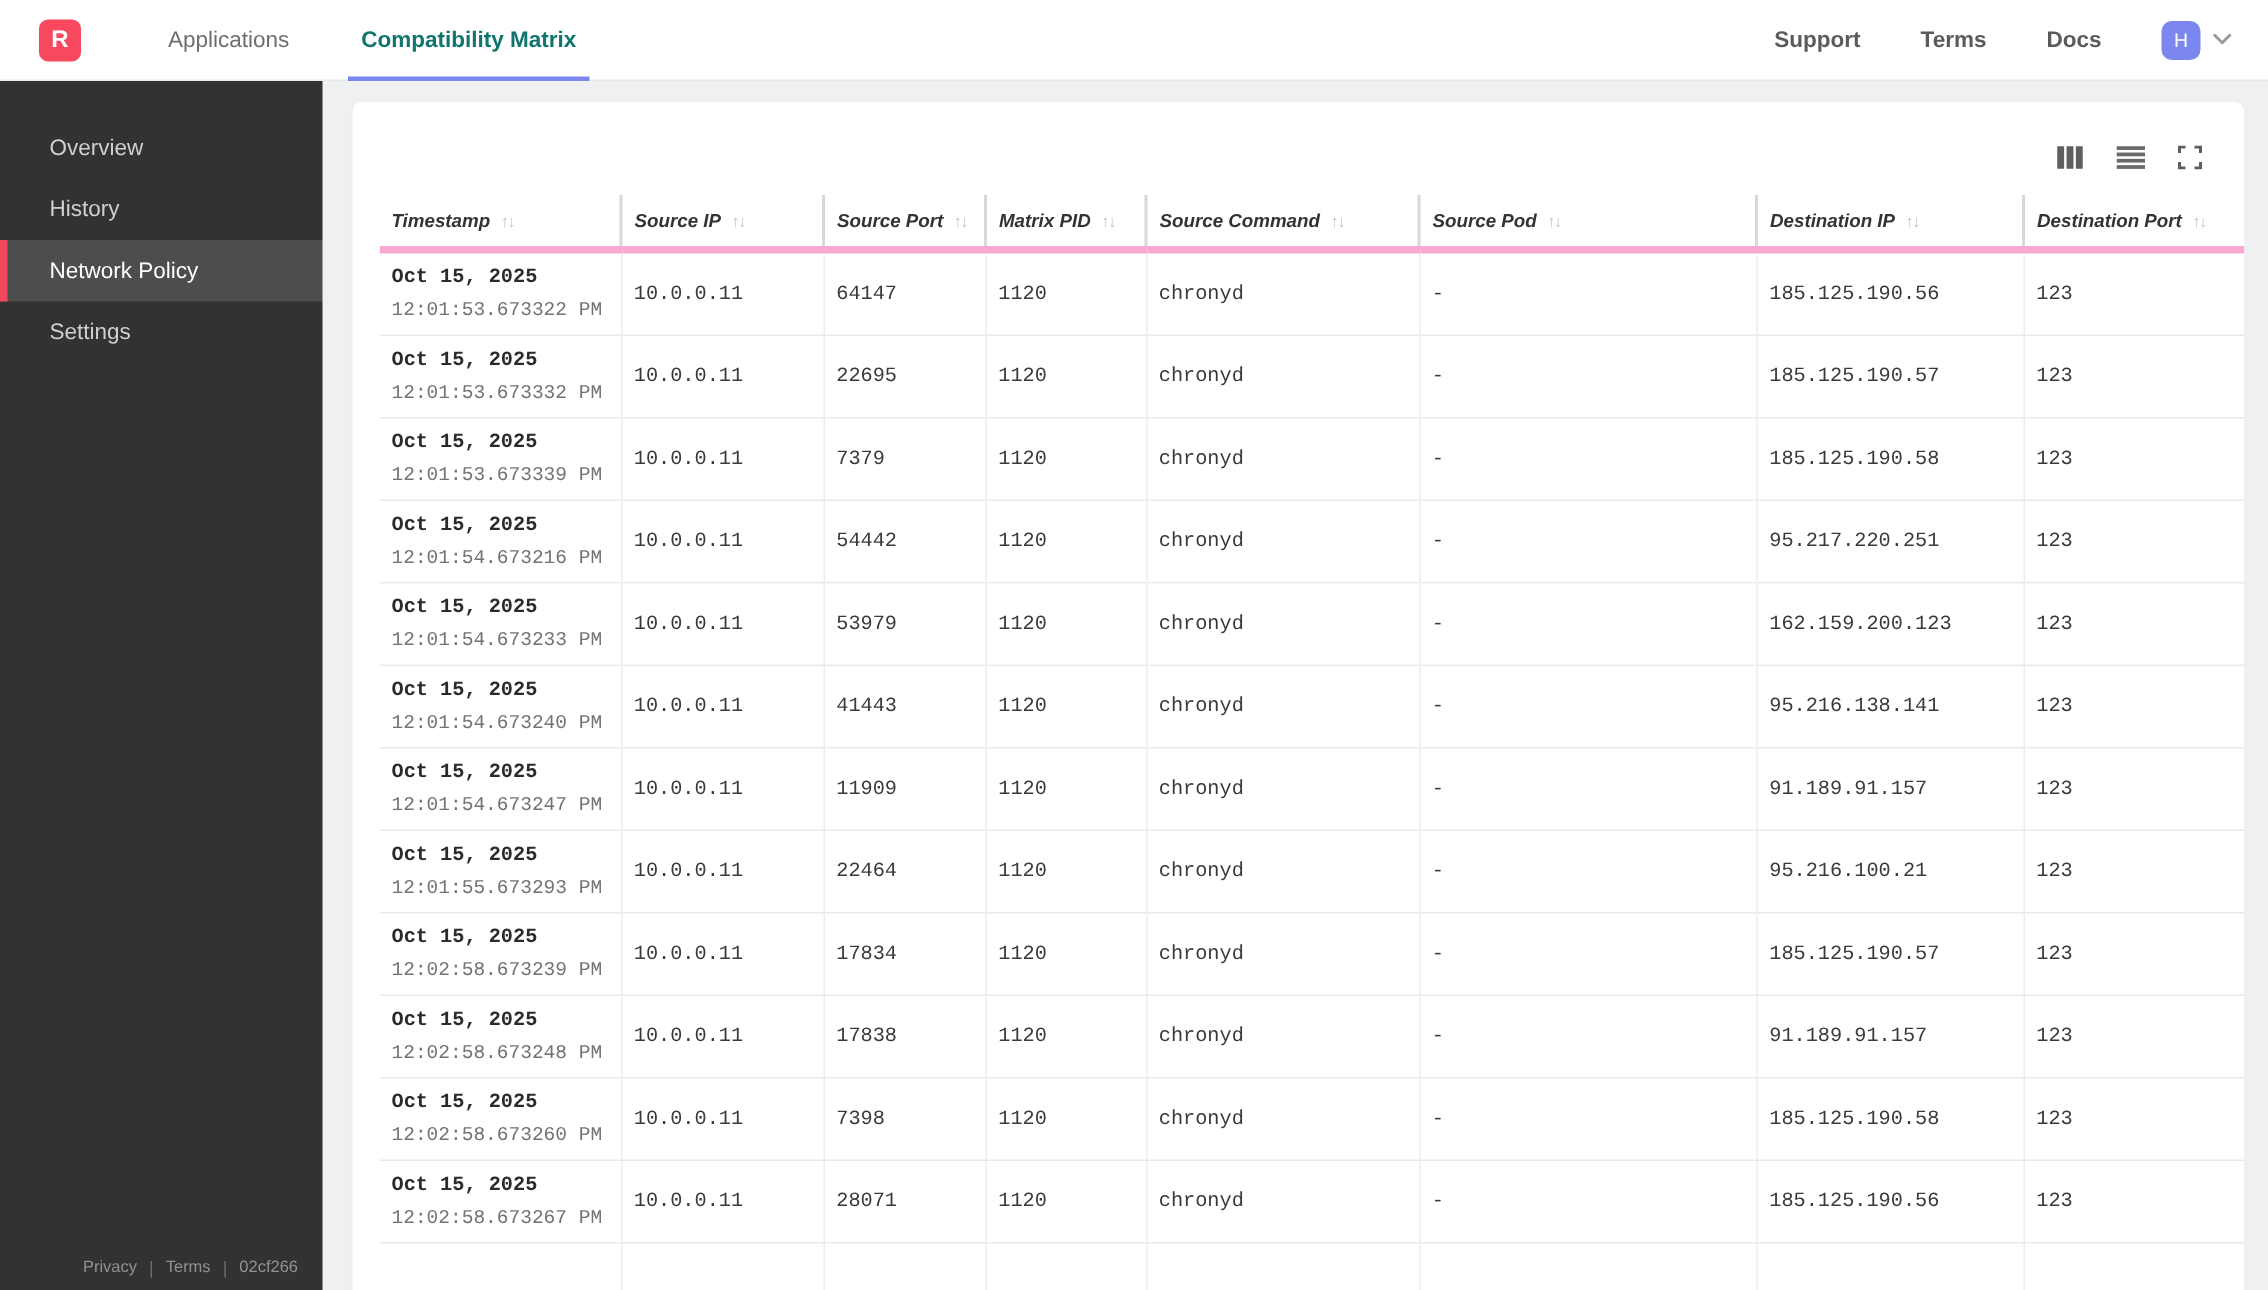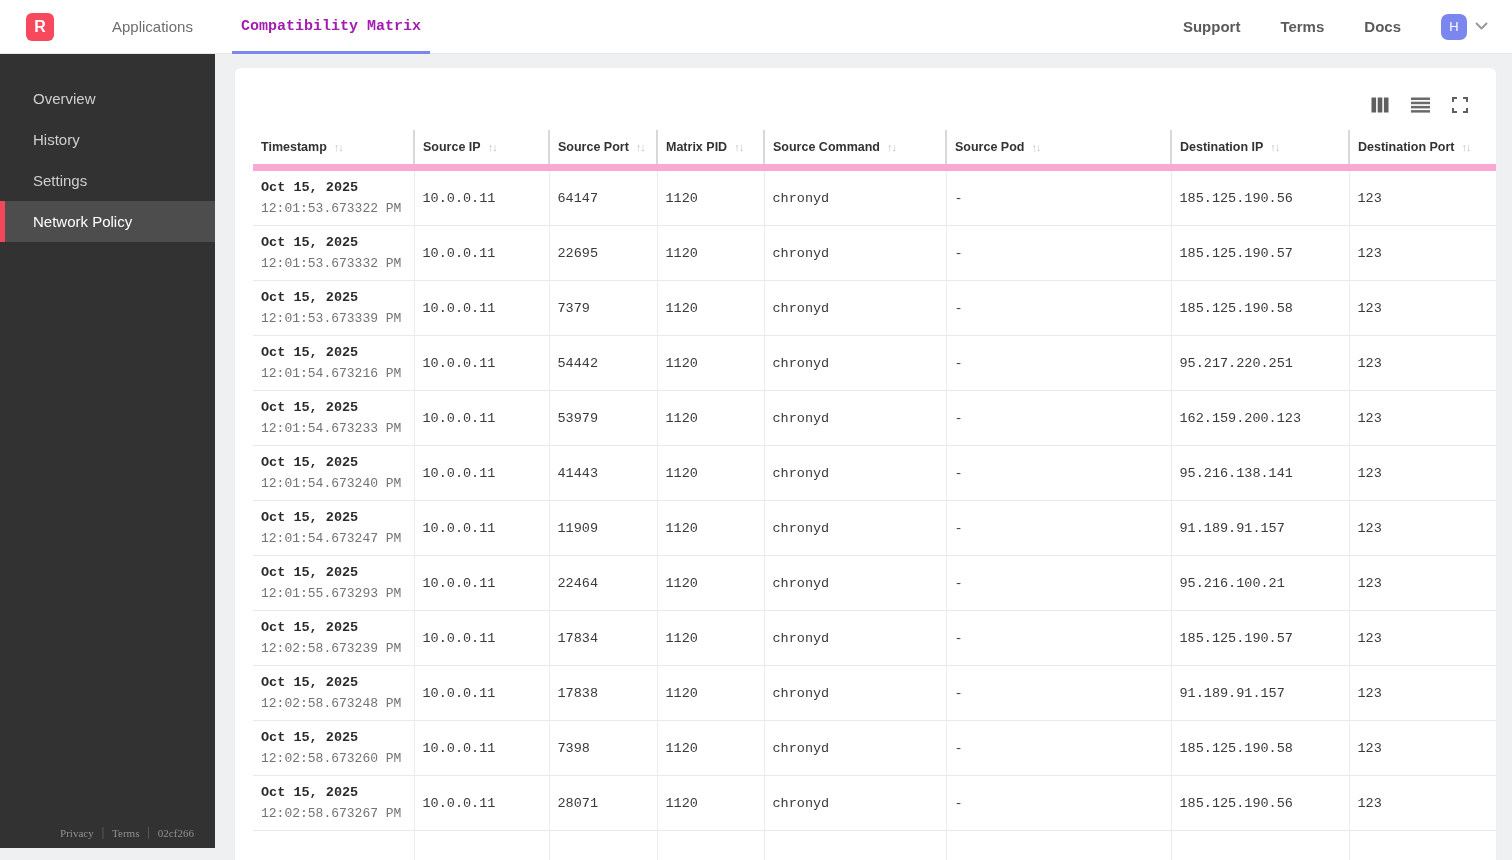--- a/index.html
+++ b/index.html
@@ -8,54 +8,54 @@
   
   .topnav { position:absolute; top:0; left:0; width:1512px; height:54px; background:#fff;
             border-bottom:1px solid #e9e9e9; display:flex; align-items:center; z-index:10; }
   .logo { width:28px; height:28px; border-radius:6px; background:#f8485e; color:#fff;
           font-weight:700; font-size:16px; display:flex; align-items:center; justify-content:center;
           margin-left:26px; cursor:pointer; }
   .nav-tabs { display:flex; height:54px; margin-left:34px; }
   .nav-tab { display:flex; align-items:center; height:54px; padding:0 9px; margin:0 15px;
              font-size:15px; color:#6e6e6e; cursor:pointer; border-bottom:3px solid transparent;
              padding-top:3px; white-space:nowrap;text-align:center; }
-  .nav-tab.active { color:#a21caf; font-weight:700; border-bottom-color:#7b87ee;font-family:Liberation Mono, monospace; }
+  .nav-tab.active { color:#0f766e; font-weight:700; border-bottom-color:#7b87ee; }
   .nav-right { margin-left:auto; display:flex; align-items:center; padding-right:24px; }
   .nav-link { font-size:15px; color:#5b5b5b; margin-right:40px; cursor:pointer; white-space:nowrap;font-weight:bold; }
   .avatar { width:26px; height:26px; border-radius:7px; background:#7b87ee; color:#fff;
             font-size:13px; display:flex; align-items:center; justify-content:center;
             margin-right:8px; cursor:pointer; }
   .chevron { display:flex; align-items:center; cursor:pointer; }
 
   
-  .sidebar { position:absolute; top:54px; left:0; bottom:12px; width:254px; background:#323232; }
+  .sidebar { position:absolute; top:54px; left:0; bottom:0; width:254px; background:#323232; }
   .side-nav { padding-top:24px; }
   .side-item { height:41px; display:flex; align-items:center; padding-left:28px; font-size:15px;
                color:#cfcfcf; cursor:pointer; border-left:5px solid transparent; }
   .side-item.active { background:#4d4d4d; color:#fff; border-left-color:#f0475a; }
   .side-footer { position:absolute; bottom:8px; left:0; width:100%; display:flex;
-                 justify-content:center; align-items:center; font-size:11px; color:#919191;font-family:Liberation Serif, serif; }
+                 justify-content:center; align-items:center; font-size:11px; color:#919191; }
   .side-footer .sep { color:#6d6d6d; margin:0 8px; font-size:12px; }
   .side-footer .lnk { cursor:pointer; }
 
   
   .main { position:absolute; top:54px; left:215px; right:0; bottom:0; background:#eef0f2;
           padding:14px 16px 0 20px; overflow:hidden; }
   .card { background:#fff; border-radius:6px; box-shadow:0 1px 2px rgba(0,0,0,0.04);
           height:1200px; padding:16px 0 0 18px; overflow:hidden; }
   .report-title { font-size:17px; font-weight:700; color:#1d1d1d; line-height:24px; padding-top:10px; }
   .toolbar { display:flex; justify-content:flex-end; align-items:center; gap:22px;
              margin:8px 28px 0 0; height:26px; }
   .tool-btn { cursor:pointer; display:flex; align-items:center; }
 
   
   .table-wrap { margin-top:12px; overflow:hidden; }
   table { border-collapse:collapse; table-layout:fixed; width:1246px; }
   thead th { text-align:left; font-size:12.5px; font-weight:700; color:#333; padding:10px 8px;
-             white-space:nowrap; border-bottom:7px solid #f9a8d4; cursor:pointer; }
+             white-space:nowrap; border-bottom:5px solid #f9a8d4; cursor:pointer;font-style:italic; }
   thead th + th { border-left:2px solid #d8d8d8; }
   .sort-icon { font-size:11px; color:#c5c5c5; margin-left:7px; letter-spacing:-1px; font-weight:400; }
   tbody tr { height:54px; cursor:pointer;font-family:Liberation Mono, monospace; }
   tbody tr + tr { border-top:1px solid #e9e9e9; }
   tbody td { font-size:13.5px; color:#3a3a3a; padding:8px; vertical-align:middle; white-space:nowrap;
              overflow:hidden; }
   tbody td + td { border-left:1px solid #ececec; }
   .ts-date { font-weight:700; color:#2b2b2b; font-size:13.5px; line-height:17px; }
   .ts-time { color:#737373; font-size:13px; line-height:17px; margin-top:4px; }
 </style>
@@ -80,22 +80,22 @@
           <path d="M1.5 1.5 L6.5 6.5 L11.5 1.5"></path>
         </svg>
     </span>
   </div>
 </header>
 
 <aside class="sidebar">
   <nav class="side-nav">
       <div class="side-item">Overview</div>
       <div class="side-item">History</div>
+      <div class="side-item active">Network Policy</div>
       <div class="side-item">Settings</div>
-      <div class="side-item active">Network Policy</div>
     </nav>
   <div class="side-footer">
     <span class="lnk">Privacy</span>
     <span class="sep">|</span>
     <span class="lnk">Terms</span>
     <span class="sep">|</span>
     <span>02cf266</span>
   </div>
 </aside>
 

